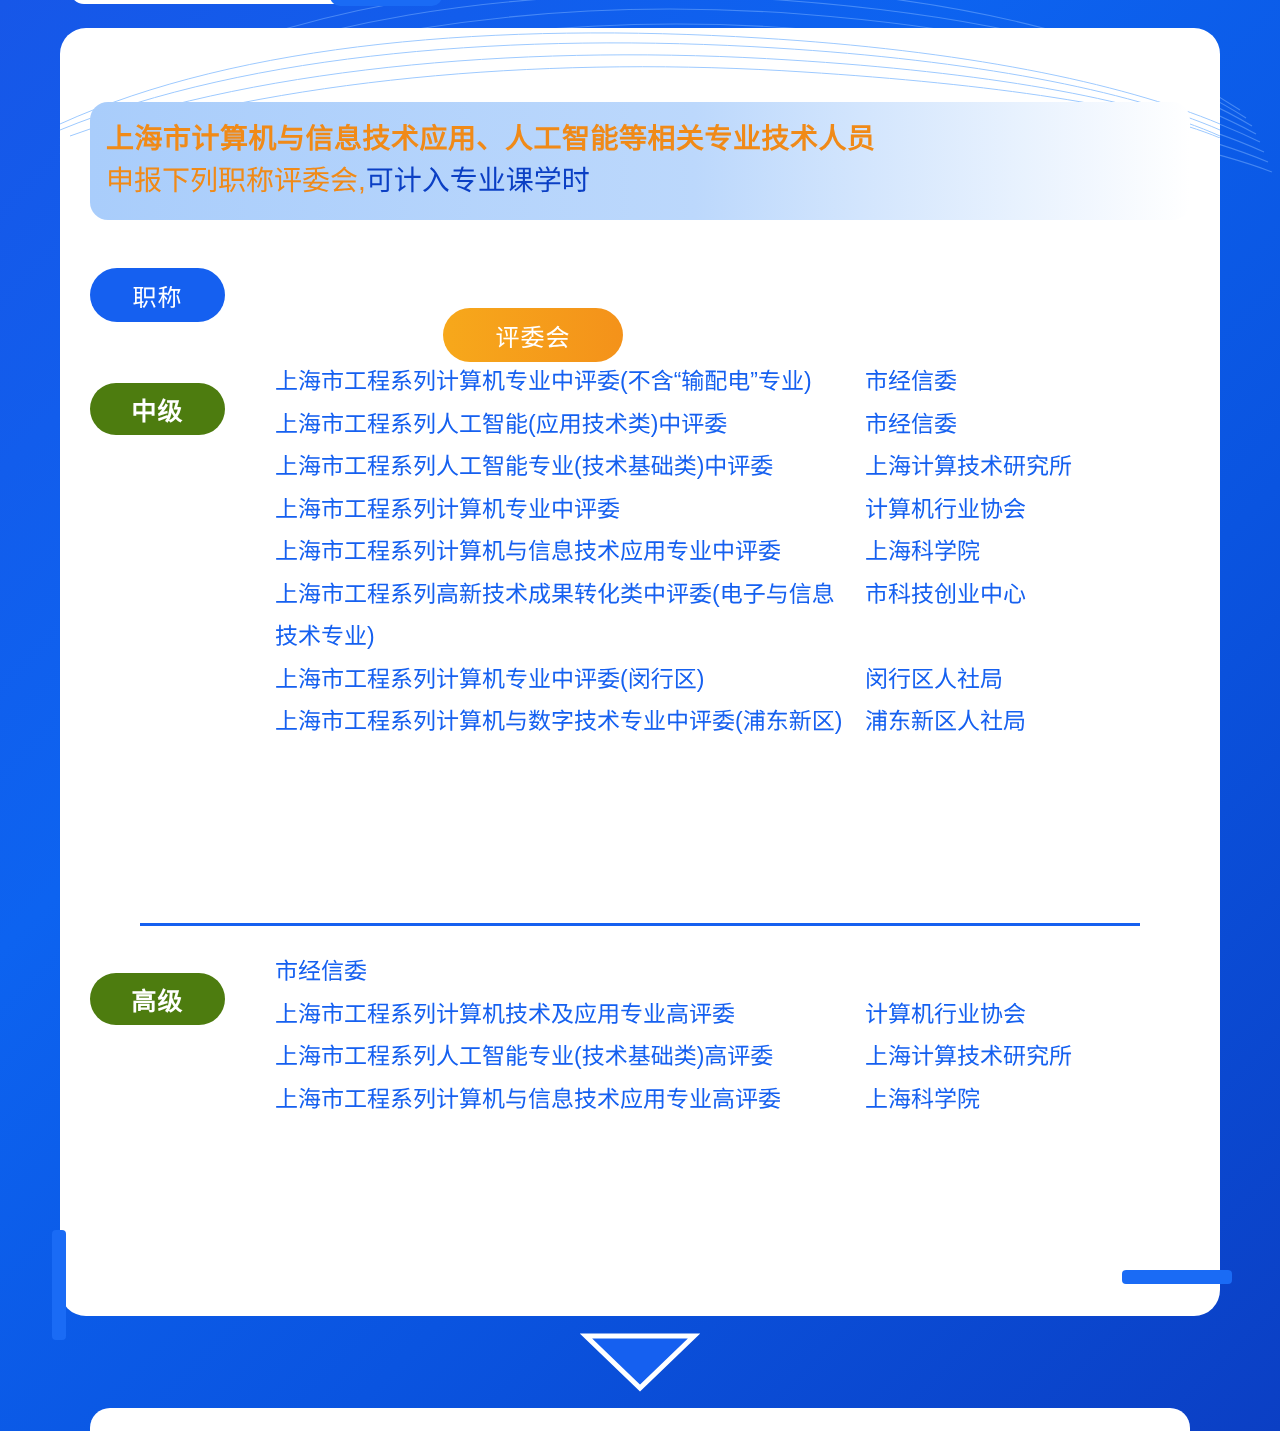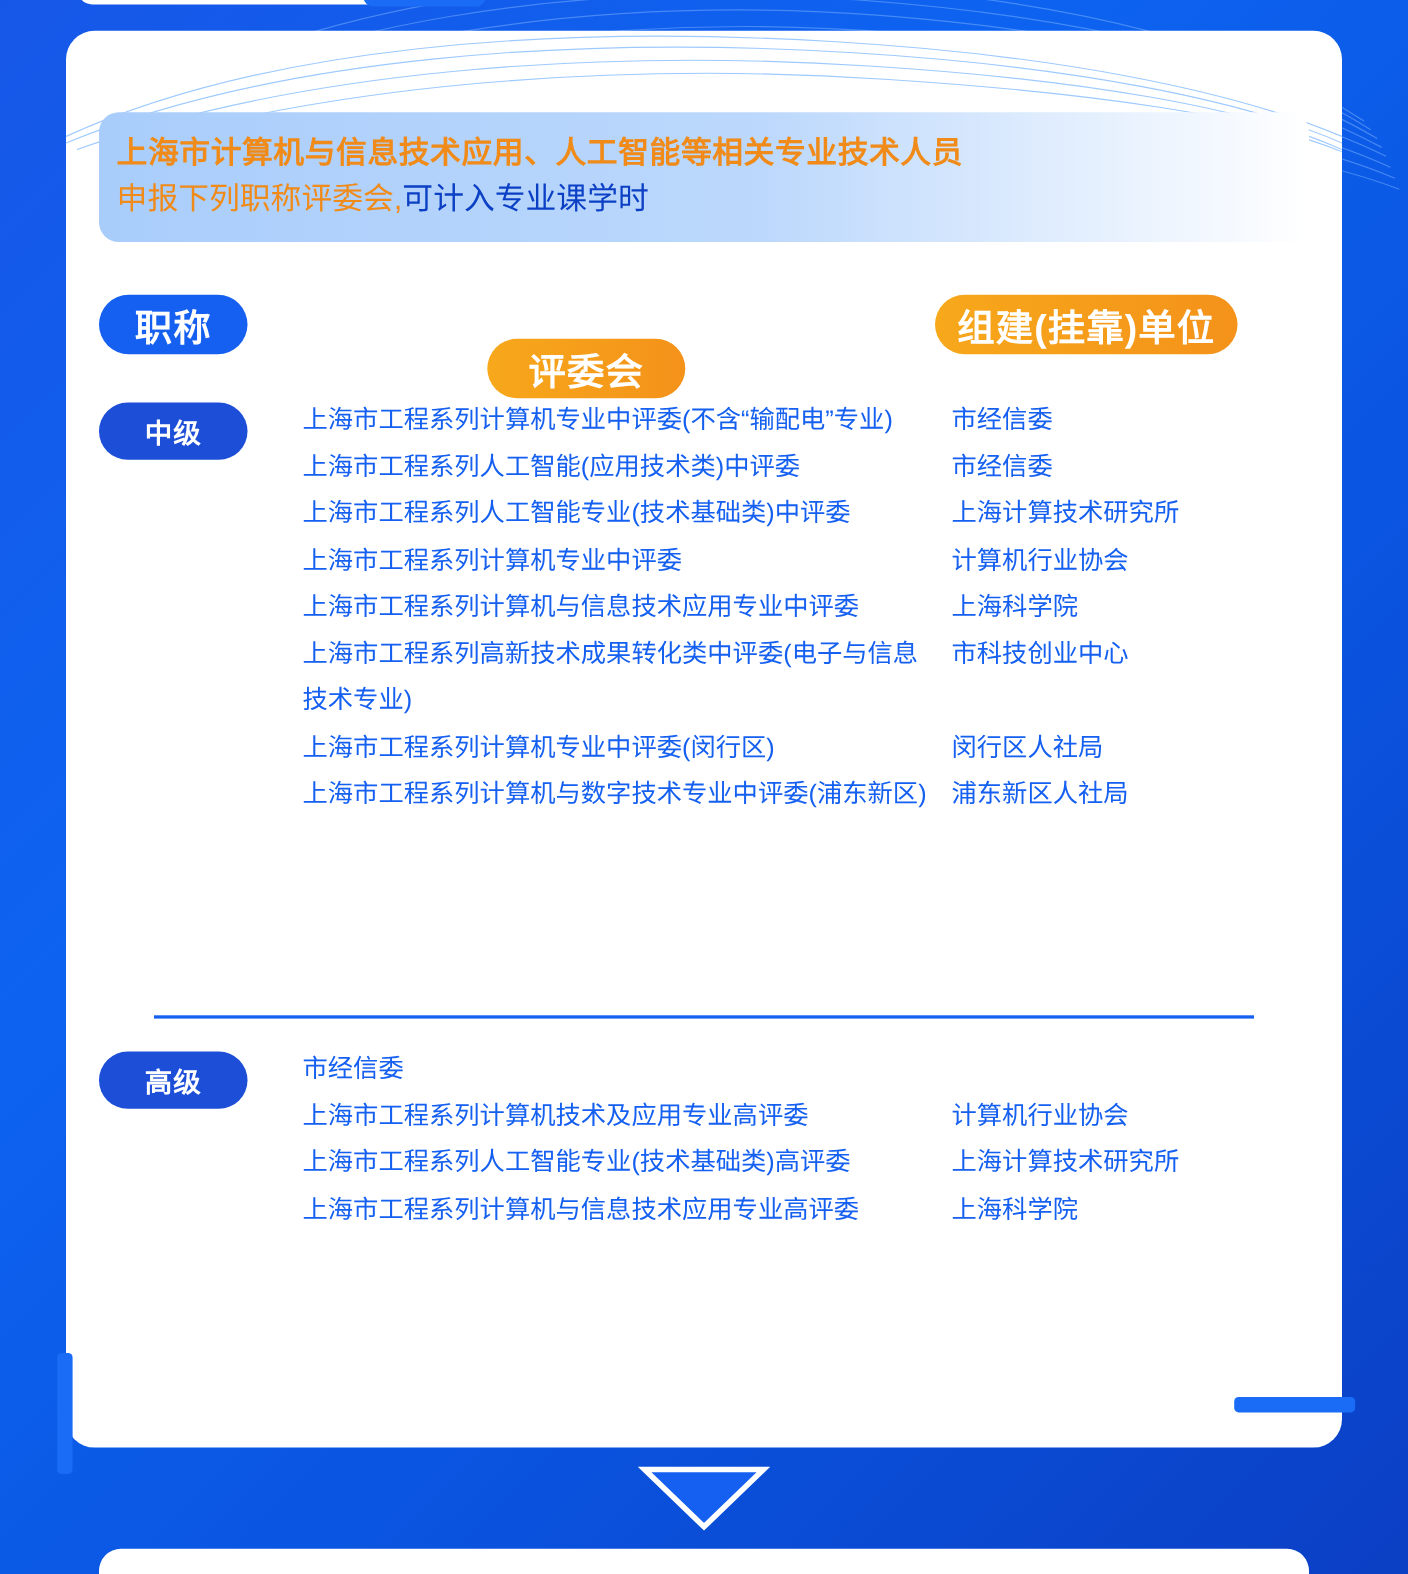--- a/index.html
+++ b/index.html
@@ -120,45 +120,46 @@
 
   
   .pill {
     position: absolute;
     height: 54px;
     border-radius: 27px;
     display: flex;
     align-items: center;
     justify-content: center;
     color: #ffffff;
-    font-size: 34px;
-    font-weight: bold;
+    font-size: 24px;
+    font-weight: normal;
     letter-spacing: 1px;
   }
   .pill-blue   { background: #1560f0; }
   .pill-orange { background: linear-gradient(90deg,#f7a81b 0%, #f4921a 100%); }
 
   .pill-title-1 { left: 30px;  top: 240px; width: 135px; }
   .pill-title-2 { left: 383px; top: 240px; width: 180px; margin-top: 40px; }
   .pill-title-3 { left: 790px; top: 240px; width: 275px; }
 
   
   .level-pill {
     position: absolute;
     width: 135px;
     height: 52px;
     border-radius: 26px;
-    background: #1d4ed8;
+    background: #4d7c0f;
     color: #fff;
     font-size: 25px;
     font-weight: bold;
     display: flex;
     align-items: center;
     justify-content: center;
     letter-spacing: 1px;
+    margin-top: 17px;
   }
   .level-mid  { left: 30px; top: 338px; }
   .level-high { left: 30px; top: 928px; }
 
   
   .rows {
     position: absolute;
     left: 215px;
     top: 332px;
     width: 900px;
@@ -253,21 +254,20 @@
 
   <div class="headline">
     <div class="line1">上海市计算机与信息技术应用、人工智能等相关专业技术人员</div>
     <div class="line2">
       <span class="orange">申报下列职称评委会,</span><span class="blue">可计入专业课学时</span>
     </div>
   </div>
 
   <div class="pill pill-blue pill-title-1">职称</div>
   <div class="pill pill-orange pill-title-2">评委会</div>
-  <div class="pill pill-orange pill-title-3">组建(挂靠)单位</div>
 
   <div class="level-pill level-mid">中级</div>
   <div class="level-pill level-high">高级</div>
 
   <div class="rows">
     <div class="row">
       <div class="cell-committee">上海市工程系列计算机专业中评委(不含“输配电”专业)</div>
       <div class="cell-unit">市经信委</div>
     </div>
     <div class="row">

